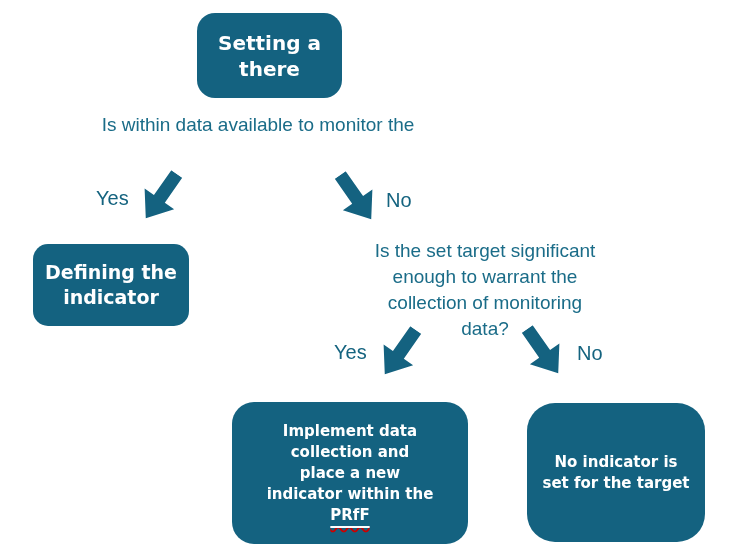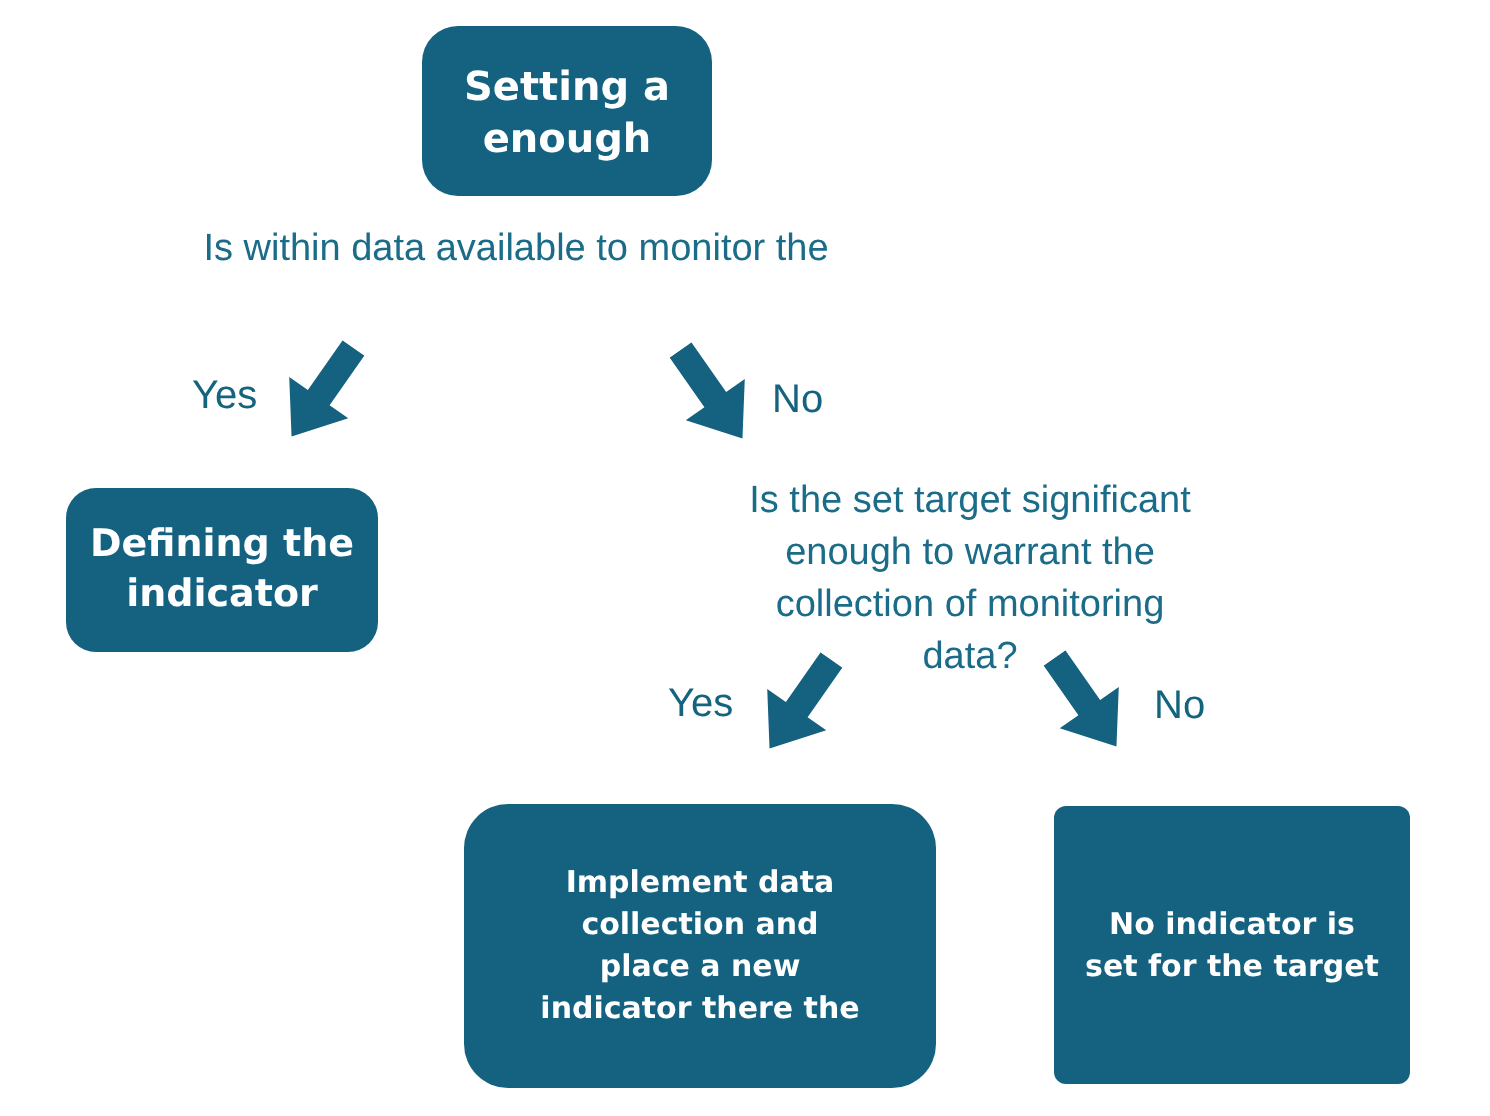--- a/index.html
+++ b/index.html
@@ -27,24 +27,24 @@
     color:var(--node-text);
     display:flex;
     flex-direction:column;
     align-items:center;
     justify-content:center;
     text-align:center;
     font-family:"DejaVu Sans", sans-serif;
     font-weight:bold;
   }
   .node .line{display:block;white-space:nowrap;}
-  .node-setting{left:211px;top:13px;width:145px;height:85px;border-radius:18px;font-size:20px;line-height:26px;}
+  .node-setting{left:197px;top:13px;width:145px;height:85px;border-radius:18px;font-size:20px;line-height:26px;}
   .node-defining{left:33px;top:244px;width:156px;height:82px;border-radius:15px;font-size:19px;line-height:25px;}
   .node-implement{left:232px;top:402px;width:236px;height:142px;border-radius:22px;font-size:15px;line-height:21px;}
-  .node-no-indicator{left:527px;top:403px;width:178px;height:139px;border-radius:6px;font-size:15px;line-height:21px;}
+  .node-no-indicator{left:527px;top:403px;width:178px;height:139px;border-radius:28px;font-size:15px;line-height:21px;}
   
   .squiggle-wrap{
     display:block;
     text-decoration:underline wavy var(--squiggle);
     text-decoration-thickness:1.5px;
     text-underline-offset:6px;
   }
   .solid-underline{text-decoration:underline;text-decoration-thickness:1.5px;}
   
   .question{
@@ -78,21 +78,21 @@
   .arrow-no2{left:524px;top:324px;transform:rotate(-35deg);}
 </style>
 </head>
 <body>
 
 <div class="canvas">
 
   <div class="node node-setting">
     <div class="node-text">
         <span class="line">Setting a</span>
-        <span class="line">enough</span>
+        <span class="line">there</span>
       </div>
   </div>
 
   <div class="question q1">
       <span class="line">Is within data available to monitor the</span>
     </div>
 
   <div class="branch-label label-yes1">Yes</div>
   <svg class="arrow arrow-yes1" viewBox="0 0 40 58">
     <polygon points="13,0 27,0 27,32 39,32 20,57 1,32 13,32"></polygon>
@@ -120,21 +120,22 @@
   <svg class="arrow arrow-yes2" viewBox="0 0 40 58">
     <polygon points="13,0 27,0 27,32 39,32 20,57 1,32 13,32"></polygon>
   </svg>
   <svg class="arrow arrow-no2" viewBox="0 0 40 58">
     <polygon points="13,0 27,0 27,32 39,32 20,57 1,32 13,32"></polygon>
   </svg>
   <div class="branch-label label-no2">No</div>
 
   <div class="node node-implement">
     <div class="node-text">
-      <span><span class="line">Implement data</span><span class="line">collection and</span><span class="line">place a new</span><span class="line">indicator there the</span></span>
+      <span><span class="line">Implement data</span><span class="line">collection and</span><span class="line">place a new</span><span class="line">indicator within the</span></span>
+      <span class="squiggle-wrap"><span class="solid-underline">PRfF</span></span>
     </div>
   </div>
 
   <div class="node node-no-indicator">
     <div class="node-text">
         <span class="line">No indicator is</span>
         <span class="line">set for the target</span>
       </div>
   </div>
 

